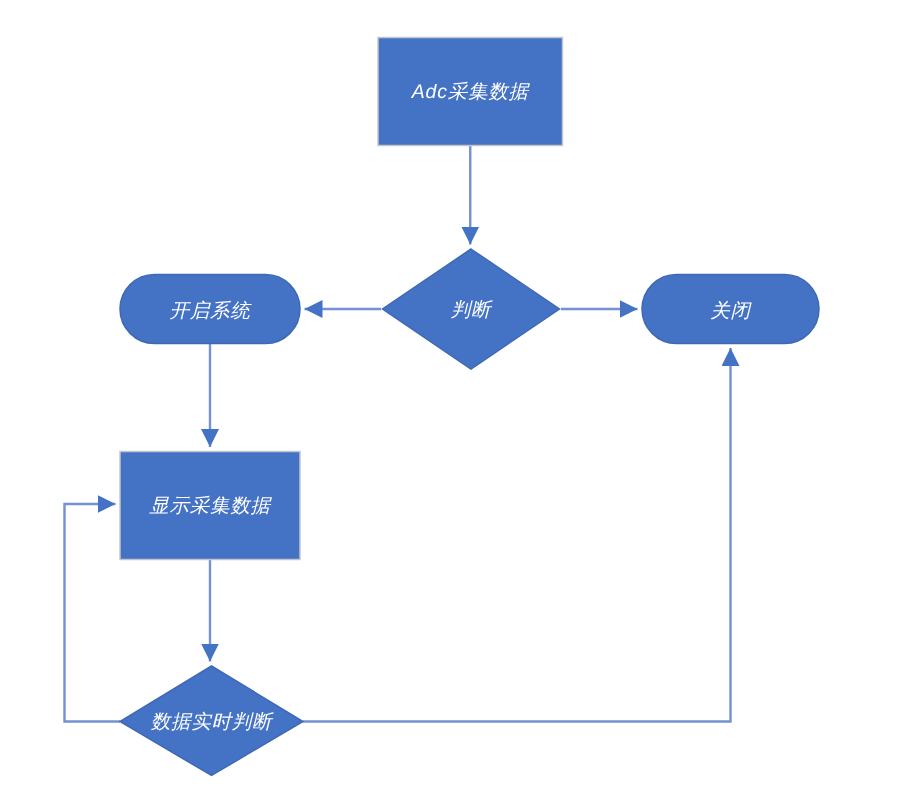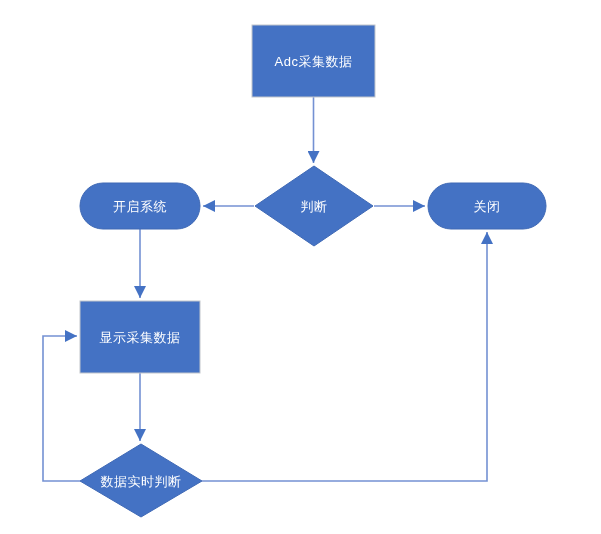--- a/index.html
+++ b/index.html
@@ -7,20 +7,21 @@
     padding: 0;
     background: #ffffff;
   }
   .canvas {
     position: relative;
     width: 601px;
     height: 534px;
     background: var(--background, #ffffff);
     font-family: "Liberation Sans", sans-serif;
     overflow: hidden;
+    font-style: italic;
   }
   svg { display: block; }
   .node-shape {
     fill: var(--shape-fill, #4472C4);
     stroke: var(--shape-stroke, #3F69B5);
     stroke-width: 1;
   }
   .process-shape {
     fill: var(--shape-fill, #4472C4);
     stroke: var(--process-border, #C2C6CC);

